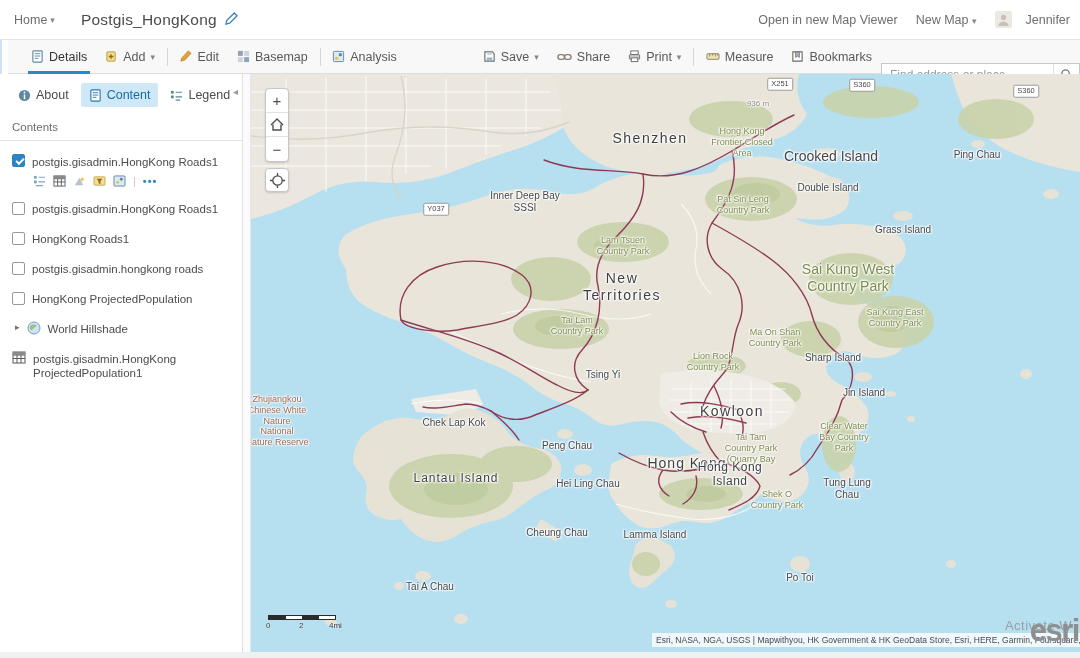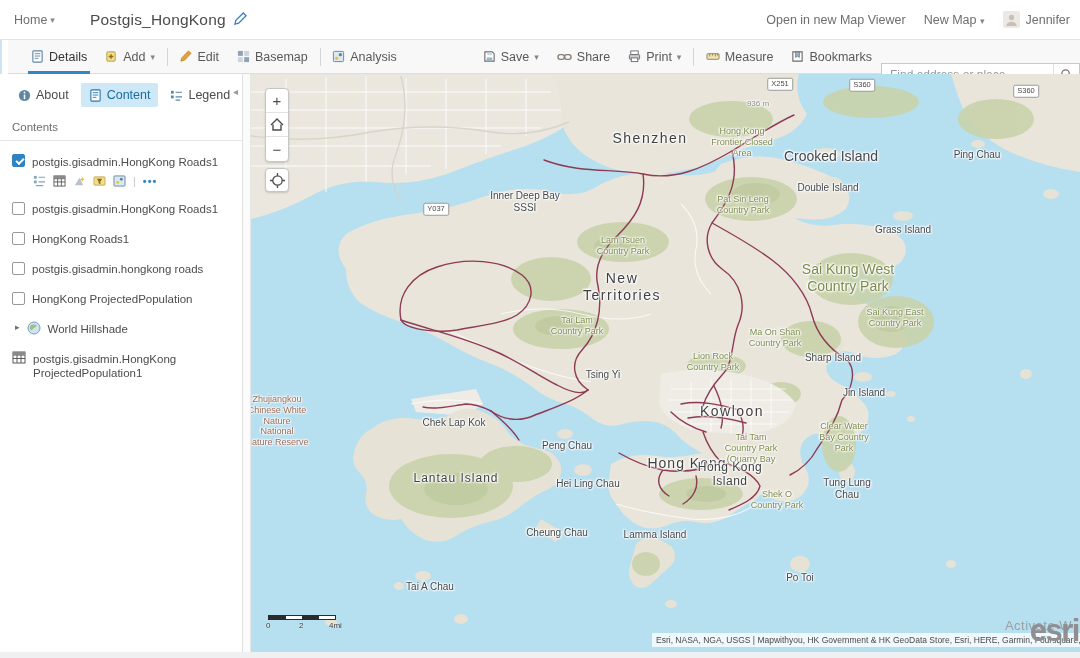--- a/index.html
+++ b/index.html
@@ -4,25 +4,25 @@
 <style>
   * { margin:0; padding:0; box-sizing:border-box; }
   html,body { width:1080px; height:658px; overflow:hidden; background:#fff;
     font-family:"Liberation Sans", sans-serif; }
   .app { position:relative; width:1080px; height:658px; background:#fff; }
 
   
   .hdr { position:absolute; left:0; top:0; width:1080px; height:40px; background:#fff;
     display:flex; align-items:center; padding:0 10px 0 14px; border-bottom:1px solid #e4e4e4; }
   .hdr .home { color:#6e6e6e; font-size:12.5px; display:flex; align-items:center; gap:3px; cursor:pointer; }
-  .hdr .title { color:#4c4c4c; font-size:15.5px; margin-left:35px; letter-spacing:.2px; }
+  .hdr .title { color:#4c4c4c; font-size:15.5px; margin-left:26px; letter-spacing:.2px; }
   .hdr .tpencil { margin-left:8px; cursor:pointer; }
   .hdr .right { margin-left:auto; display:flex; align-items:center; gap:18px; }
   .hdr .link { color:#6e6e6e; font-size:12.5px; cursor:pointer; }
-  .hdr .user { display:flex; align-items:center; gap:6px; color:#6e6e6e; font-size:12.5px; cursor:pointer; }
+  .hdr .user { display:flex; align-items:center; gap:14px; color:#6e6e6e; font-size:12.5px; cursor:pointer; }
   .caret { color:#868686; font-size:9px; }
 
   
   .tb { position:absolute; left:8px; top:40px; width:1080px; height:34px; background:#f8f8f8;
     border-bottom:1px solid #ddd; display:flex; align-items:center; padding:0 8px 0 14px; }
   .tbi { position:relative; height:34px; display:flex; align-items:center; gap:5px; padding:0 9px;
     color:#595959; font-size:12.5px; cursor:pointer; white-space:nowrap; }
   .tbi.sel { color:#333; }
   .tbi.sel::after { content:""; position:absolute; left:6px; right:6px; bottom:0; height:3px; background:#2f88c4; }
   .tbsep { width:1px; height:18px; background:#d6d6d6; margin:0 3px; }

